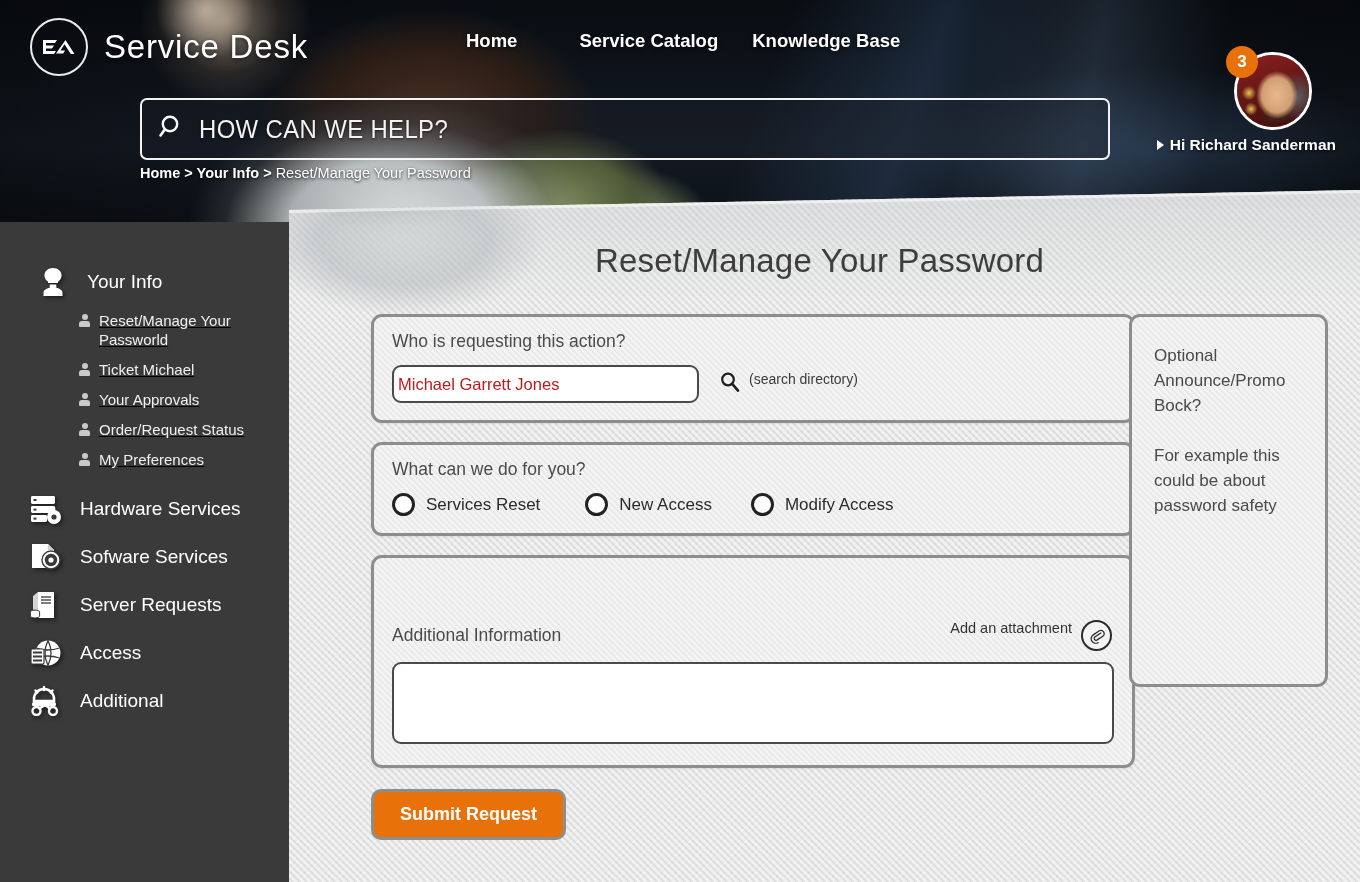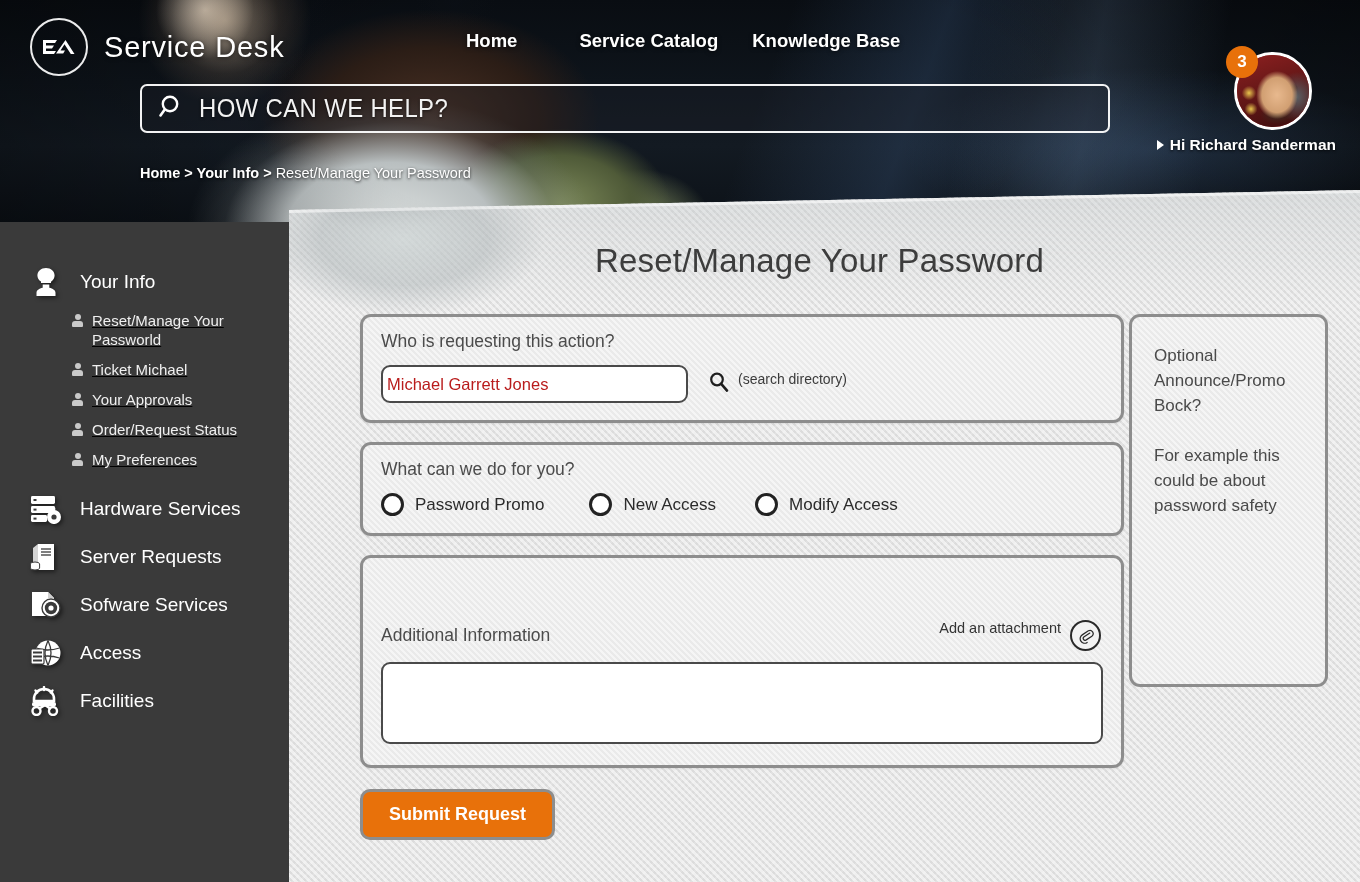--- a/index.html
+++ b/index.html
@@ -68,21 +68,21 @@
   }
   .ea-logo {
     width: 58px; height: 58px;
     border: 2.5px solid rgba(255,255,255,0.92);
     border-radius: 50%;
     display: flex; align-items: center; justify-content: center;
   }
   .ea-logo svg { display:block; }
   .brand-title {
     color: #ffffff;
-    font-size: 29px;
+    font-size: 33px;
     font-weight: 400;
     letter-spacing: 0.8px;
     text-shadow: 0 1px 4px rgba(0,0,0,0.55);
   }
 
   .topnav {
     position: absolute;
     left: 466px; top: 30px;
     display: flex;
     align-items: center;
@@ -95,22 +95,22 @@
     text-decoration: none;
     text-shadow: 0 1px 4px rgba(0,0,0,0.7);
     white-space: nowrap;
   }
   .nav-gap-1 { width: 62px; }
   .nav-gap-2 { width: 34px; }
 
   
   .search-box {
     position: absolute;
-    left: 140px; top: 84px;
-    width: 970px; height: 49px;
+    left: 140px; top: 98px;
+    width: 970px; height: 62px;
     border: 2.5px solid rgba(255,255,255,0.95);
     border-radius: 7px;
     background: rgba(28,33,40,0.34);
     display: flex;
     align-items: center;
     padding-left: 16px;
     gap: 13px;
     z-index: 12;
   }
   .search-placeholder {
@@ -205,21 +205,21 @@
   
   .sidebar {
     position: absolute;
     left: 0; top: 222px;
     width: 289px;
     height: 660px;
     background: #3A3A3A;
     z-index: 10;
     padding-top: 36px;
   }
-  .side-group { margin-bottom: 16px; }
+  .side-group { margin-bottom: 16px; padding-left: 7px; }
   .side-main {
     display: flex;
     align-items: center;
     gap: 14px;
     padding: 0 0 0 26px;
     height: 47px;
     cursor: pointer;
   }
   .side-main .side-label {
     color: #ffffff;
@@ -318,21 +318,21 @@
     padding-right: 10px;
     font-size: 33px;
     font-weight: 400;
     color: #3d3d3d;
     letter-spacing: 0.2px;
   }
 
   
   .form-col {
     position: absolute;
-    left: 71px; top: 124px;
+    left: 82px; top: 124px;
     width: 764px;
   }
   .card {
     border: 3px solid #8d8d8d;
     border-radius: 11px;
     background-color: #EAEAEA;
     background-image:
       linear-gradient(45deg, rgba(255,255,255,0.5) 25%, transparent 25%, transparent 50%, rgba(255,255,255,0.5) 50%, rgba(255,255,255,0.5) 75%, transparent 75%);
     background-size: 6px 6px;
     box-shadow: 0 1px 2px rgba(0,0,0,0.08);
@@ -554,21 +554,21 @@
             <span class="dir-label">(search directory)</span>
           </div>
         </div>
       </div>
 
       <div class="card">
         <div class="card-label">What can we do for you?</div>
         <div class="radio-row">
           <label class="radio-item">
             <span class="radio-dot"></span>
-            <span class="radio-label">Password Promo</span>
+            <span class="radio-label">Services Reset</span>
           </label>
           <span class="rgap-a"></span>
           <label class="radio-item">
             <span class="radio-dot"></span>
             <span class="radio-label">New Access</span>
           </label>
           <span class="rgap-b"></span>
           <label class="radio-item">
             <span class="radio-dot"></span>
             <span class="radio-label">Modify Access</span>
@@ -654,45 +654,45 @@
             <rect x="23.7" y="29" width="2.6" height="3.2"></rect>
           </g>
         </svg>
       </span>
       <span class="side-label">Hardware Services</span>
     </div>
 
     <div class="side-main" style="height:48px;">
       <span class="side-ico">
         <svg width="34" height="30" viewBox="0 0 34 30">
+          <path d="M3 2 h16 l6 6 v18 H3 Z" fill="#ffffff"></path>
+          <path d="M19 2 v6 h6 Z" fill="#cfcfcf"></path>
+          <circle cx="22" cy="18" r="9" fill="#ffffff" stroke="#3A3A3A" stroke-width="1.4"></circle>
+          <circle cx="22" cy="18" r="6.2" fill="#3A3A3A"></circle>
+          <circle cx="22" cy="18" r="2.6" fill="#ffffff"></circle>
+        </svg>
+      </span>
+      <span class="side-label">Sofware Services</span>
+    </div>
+
+    <div class="side-main" style="height:48px;">
+      <span class="side-ico">
+        <svg width="34" height="30" viewBox="0 0 34 30">
           <path d="M9 2 h16 v26 H9 Z" fill="#ffffff"></path>
           <path d="M9 2 L4 6 v22 h5 Z" fill="#d4d4d4"></path>
           <g stroke="#3A3A3A" stroke-width="1.3">
             <line x1="12" y1="7" x2="22" y2="7"></line>
             <line x1="12" y1="10" x2="22" y2="10"></line>
             <line x1="12" y1="13" x2="22" y2="13"></line>
           </g>
           <ellipse cx="6" cy="22" rx="4.6" ry="2" fill="#ffffff" stroke="#3A3A3A" stroke-width="1"></ellipse>
           <path d="M1.4 22 v4 a4.6 2 0 0 0 9.2 0 v-4" fill="#ffffff" stroke="#3A3A3A" stroke-width="1"></path>
         </svg>
       </span>
       <span class="side-label">Server Requests</span>
-    </div>
-
-    <div class="side-main" style="height:48px;">
-      <span class="side-ico">
-        <svg width="34" height="30" viewBox="0 0 34 30">
-          <path d="M3 2 h16 l6 6 v18 H3 Z" fill="#ffffff"></path>
-          <path d="M19 2 v6 h6 Z" fill="#cfcfcf"></path>
-          <circle cx="22" cy="18" r="9" fill="#ffffff" stroke="#3A3A3A" stroke-width="1.4"></circle>
-          <circle cx="22" cy="18" r="6.2" fill="#3A3A3A"></circle>
-          <circle cx="22" cy="18" r="2.6" fill="#ffffff"></circle>
-        </svg>
-      </span>
-      <span class="side-label">Sofware Services</span>
     </div>
 
     <div class="side-main" style="height:48px;">
       <span class="side-ico">
         <svg width="34" height="30" viewBox="0 0 34 30">
           <circle cx="19" cy="15" r="12.5" fill="#ffffff"></circle>
           <path d="M7.5 10 q11 4 23 0 M7.5 20 q11 -4 23 0 M19 2.5 q-6 12.5 0 25 M19 2.5 q6 12.5 0 25" stroke="#3A3A3A" stroke-width="1.3" fill="none"></path>
           <rect x="2" y="11" width="13" height="15" rx="1.3" fill="#ffffff" stroke="#3A3A3A" stroke-width="1.2"></rect>
           <g fill="#3A3A3A">
             <rect x="4" y="13.5" width="9" height="2"></rect>
@@ -713,17 +713,17 @@
             <line x1="6.5" y1="4.5" x2="8.3" y2="6.6"></line>
             <line x1="23.5" y1="4.5" x2="21.7" y2="6.6"></line>
           </g>
           <rect x="3" y="16" width="24" height="4.5" rx="2" fill="#ffffff"></rect>
           <circle cx="7.5" cy="25" r="4" fill="none" stroke="#ffffff" stroke-width="2.4"></circle>
           <line x1="10.5" y1="22.5" x2="16" y2="19" stroke="#ffffff" stroke-width="2.4" stroke-linecap="round"></line>
           <circle cx="24" cy="25" r="4" fill="none" stroke="#ffffff" stroke-width="2.4"></circle>
           <line x1="21" y1="22.5" x2="16" y2="19" stroke="#ffffff" stroke-width="2.4" stroke-linecap="round"></line>
         </svg>
       </span>
-      <span class="side-label">Facilities</span>
+      <span class="side-label">Additional</span>
     </div>
 
   </aside>
 </div>
 
 </body></html>

